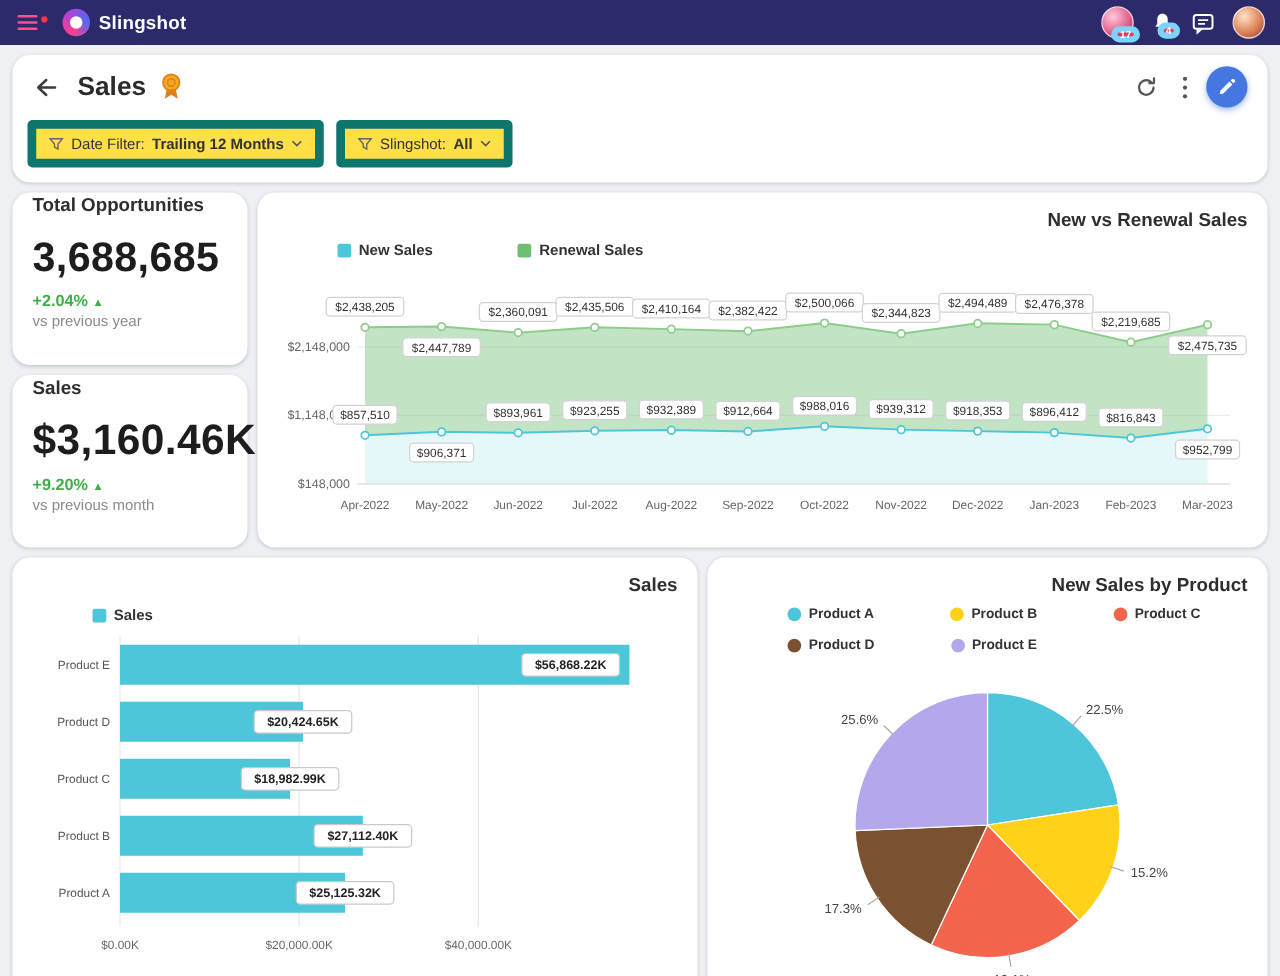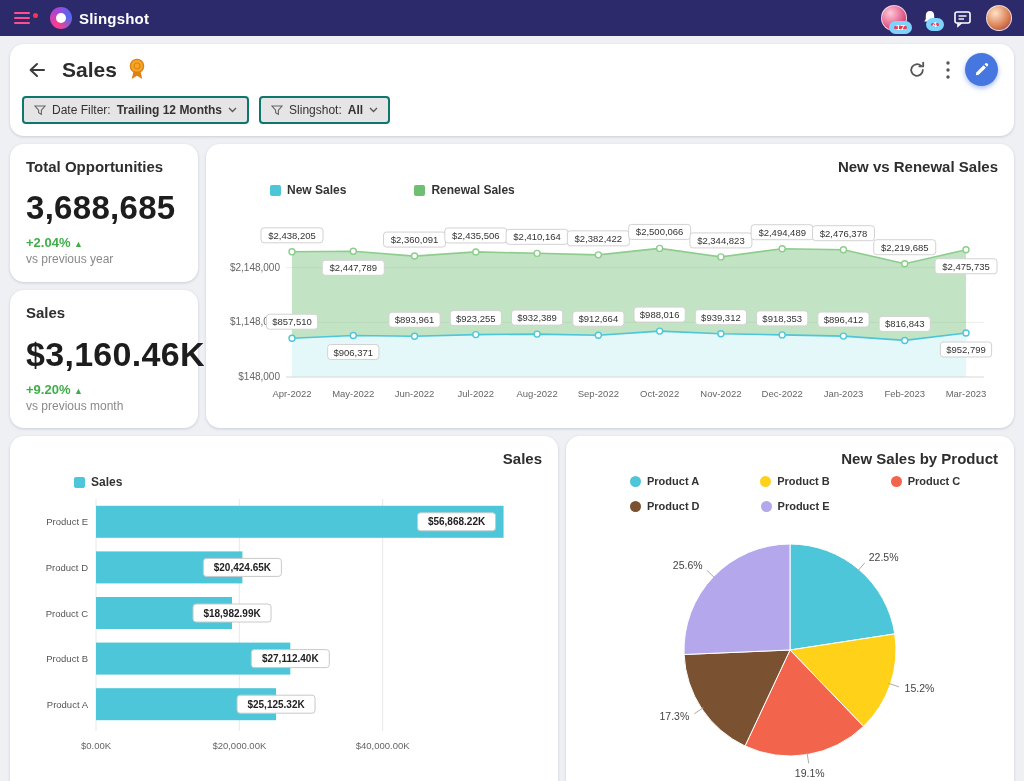--- a/index.html
+++ b/index.html
@@ -34,28 +34,28 @@
 
   
   .title-row { display:flex; align-items:center; gap:10px; padding:9px 16px 4px 12px; }
   .icon-btn { background:none; border:none; cursor:pointer; padding:4px; display:flex; align-items:center; }
   .page-title { font-size:21px; font-weight:bold; color:#2b2b2b; }
   .spacer { flex:1; }
   .edit-fab { width:33px; height:33px; border-radius:50%; border:none; cursor:pointer;
     background:var(--accent, #4677E0); display:flex; align-items:center; justify-content:center;
     box-shadow:0 2px 5px rgba(70,119,224,.5); }
   .filter-row { display:flex; gap:10px; padding:6px 12px 12px 12px; }
-  .chip { display:inline-flex; align-items:center; gap:6px; background:#e5e5e5;
-    border:2px solid #0f766e; border-radius:4px; padding:5px 10px; font-size:12px; color:#333; cursor:pointer; }
+  .chip { display:inline-flex; align-items:center; gap:6px; background:#fde047;
+    border:7px solid #0f766e; border-radius:4px; padding:5px 10px; font-size:12px; color:#333; cursor:pointer; }
   .chip b { font-weight:bold; }
 
   
   .row1 { display:grid; grid-template-columns:188px 1fr; gap:8px; height:284px; }
   .kpi-col { display:flex; flex-direction:column; gap:8px; }
-  .kpi-card { flex:1; padding:14px 16px; }
+  .kpi-card { flex:1; padding:2px 16px; }
   .card-title { font-size:15px; font-weight:bold; color:#2e2e2e; }
   .kpi-value { font-size:34px; font-weight:bold; color:#1d1d1d; margin-top:14px; letter-spacing:.3px; }
   .kpi-value.lg { font-size:33px; }
   .kpi-delta { margin-top:8px; font-size:13px; font-weight:bold; color:var(--positive,#3FAE49); }
   .kpi-delta .arrow { font-size:9px; }
   .kpi-note { margin-top:2px; font-size:12px; color:#8a8a8a; }
   .chart-card { padding:14px 16px;text-align:right; }
   .legend { display:flex; align-items:center; gap:20px; margin:8px 0 2px 0; flex-wrap:wrap; }
   .legend-item { display:inline-flex; align-items:center; gap:6px; font-size:12px; font-weight:bold;
     color:#333; cursor:pointer;padding-left:48px; }

